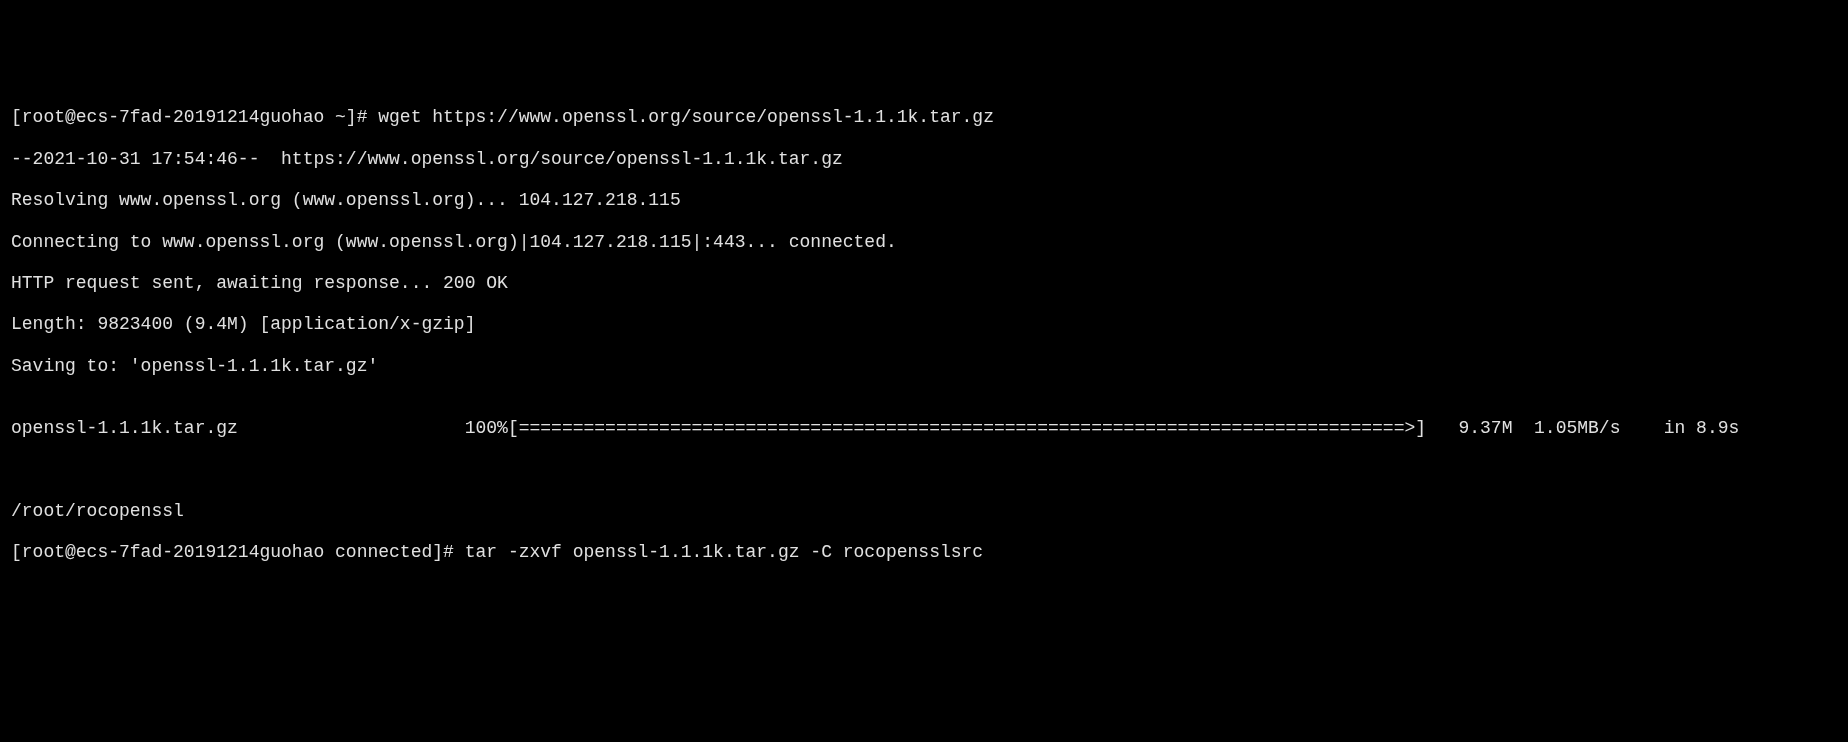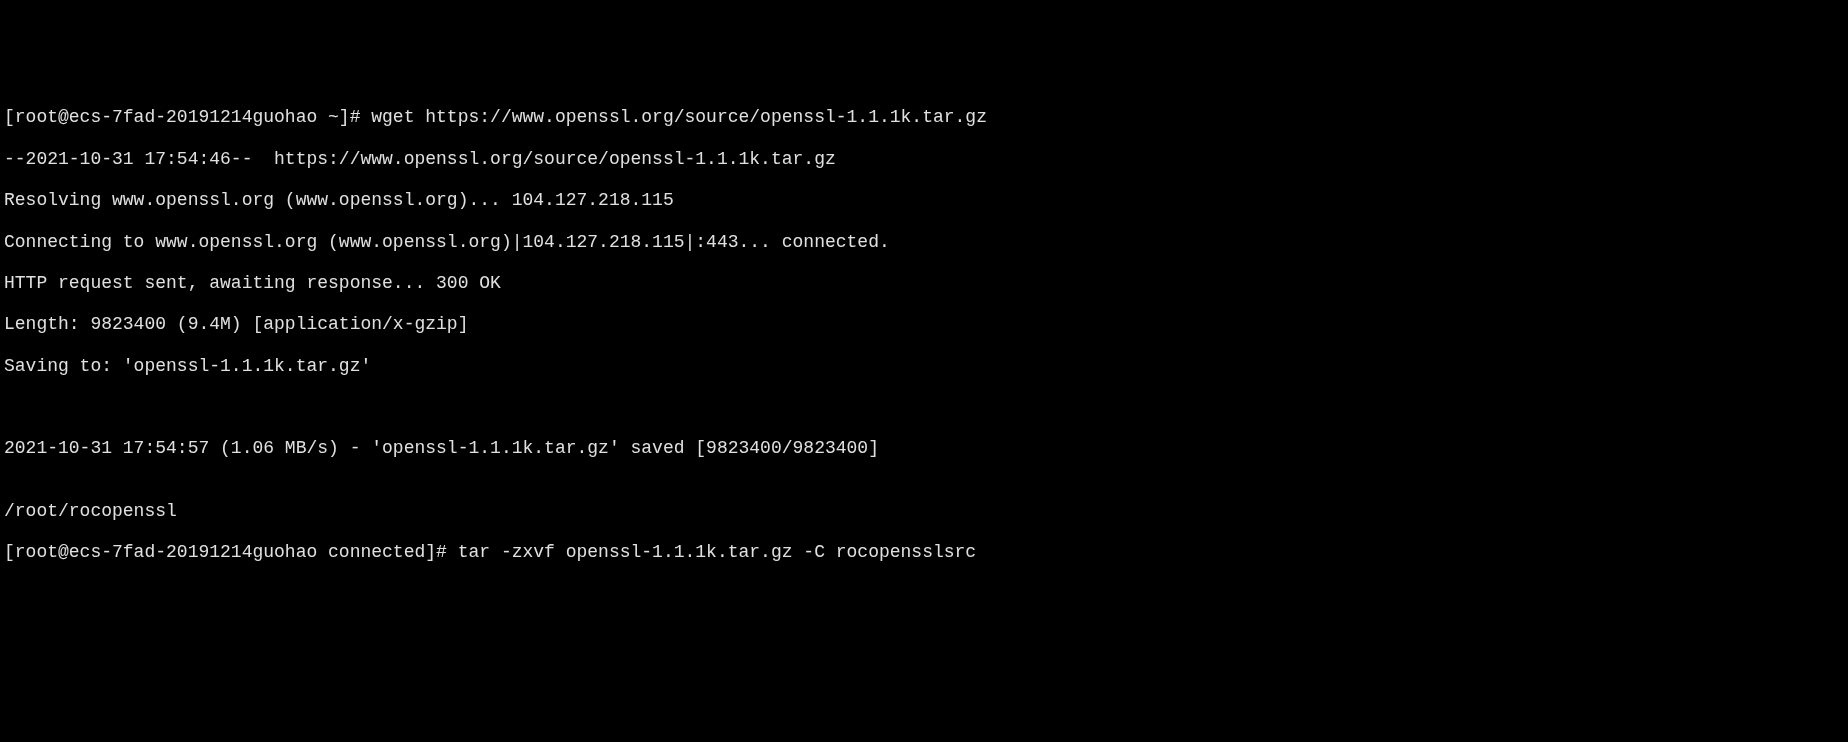--- a/index.html
+++ b/index.html
@@ -15,38 +15,39 @@
       line-height: 1.15;
       padding: 4px;
       white-space: pre;
       overflow: hidden;
     }
     .terminal {
       width: 100%;
     }
     .line {
       display: block;
+      margin-left: 7px;
     }
   </style>
 </head>
 <body>
 
 
 
 <div class="terminal">
 <span class="line">[root@ecs-7fad-20191214guohao ~]# wget https://www.openssl.org/source/openssl-1.1.1k.tar.gz</span>
 <span class="line">--2021-10-31 17:54:46--  https://www.openssl.org/source/openssl-1.1.1k.tar.gz</span>
 <span class="line">Resolving www.openssl.org (www.openssl.org)... 104.127.218.115</span>
 <span class="line">Connecting to www.openssl.org (www.openssl.org)|104.127.218.115|:443... connected.</span>
-<span class="line">HTTP request sent, awaiting response... 300 OK</span>
+<span class="line">HTTP request sent, awaiting response... 200 OK</span>
 <span class="line">Length: 9823400 (9.4M) [application/x-gzip]</span>
 <span class="line">Saving to: 'openssl-1.1.1k.tar.gz'</span>
 <span class="line"></span>
+<span class="line">openssl-1.1.1k.tar.gz                     100%[==================================================================================&gt;]   9.37M  1.05MB/s    in 8.9s</span>
 <span class="line"></span>
-<span class="line">2021-10-31 17:54:57 (1.06 MB/s) - 'openssl-1.1.1k.tar.gz' saved [9823400/9823400]</span>
 <span class="line"></span>
 <span class="line">/root/rocopenssl</span>
 <span class="line">[root@ecs-7fad-20191214guohao connected]# tar -zxvf openssl-1.1.1k.tar.gz -C rocopensslsrc</span>
 
 
 
 
 
 
 

